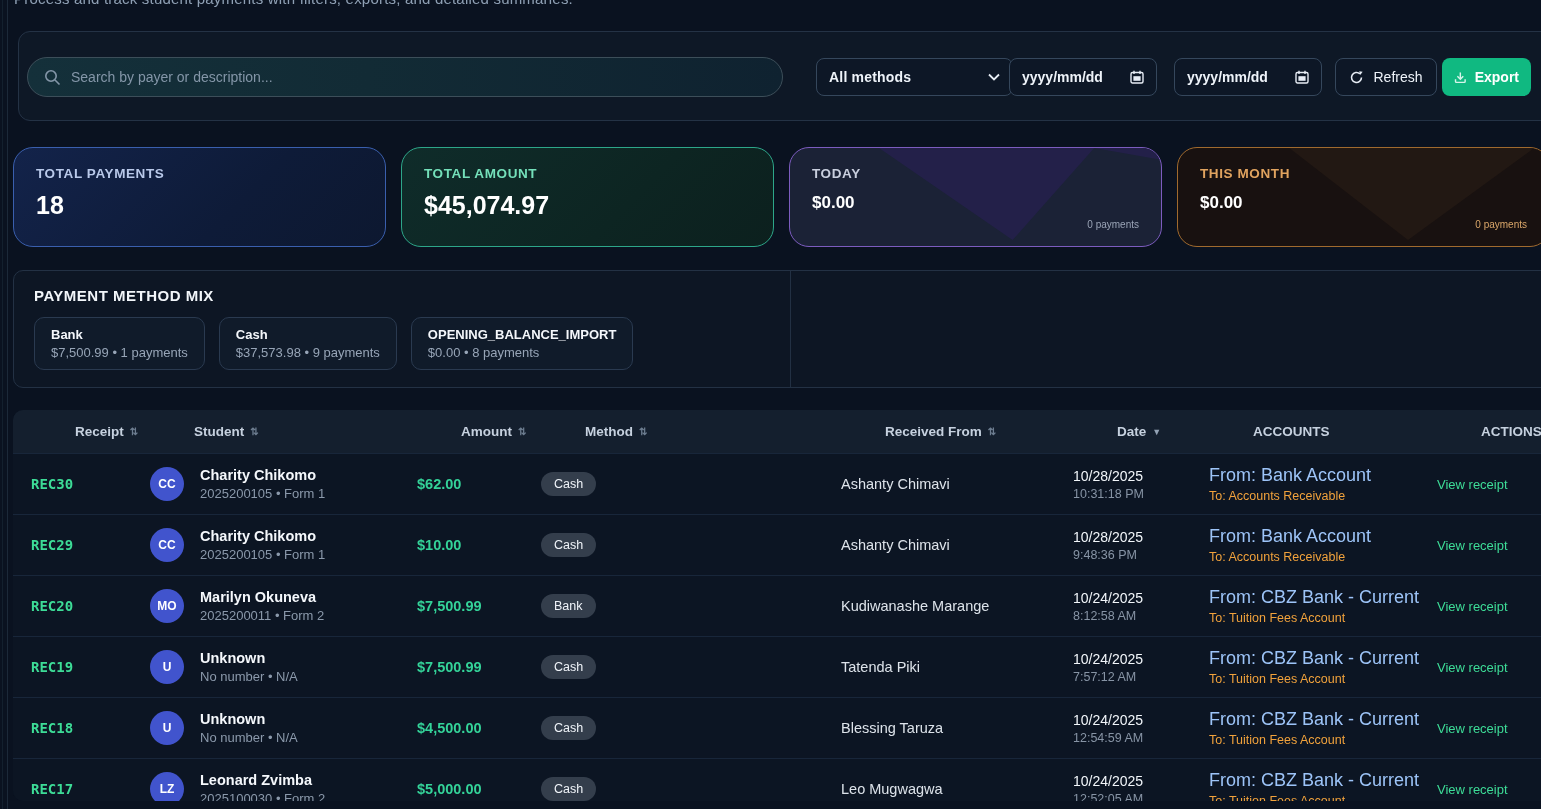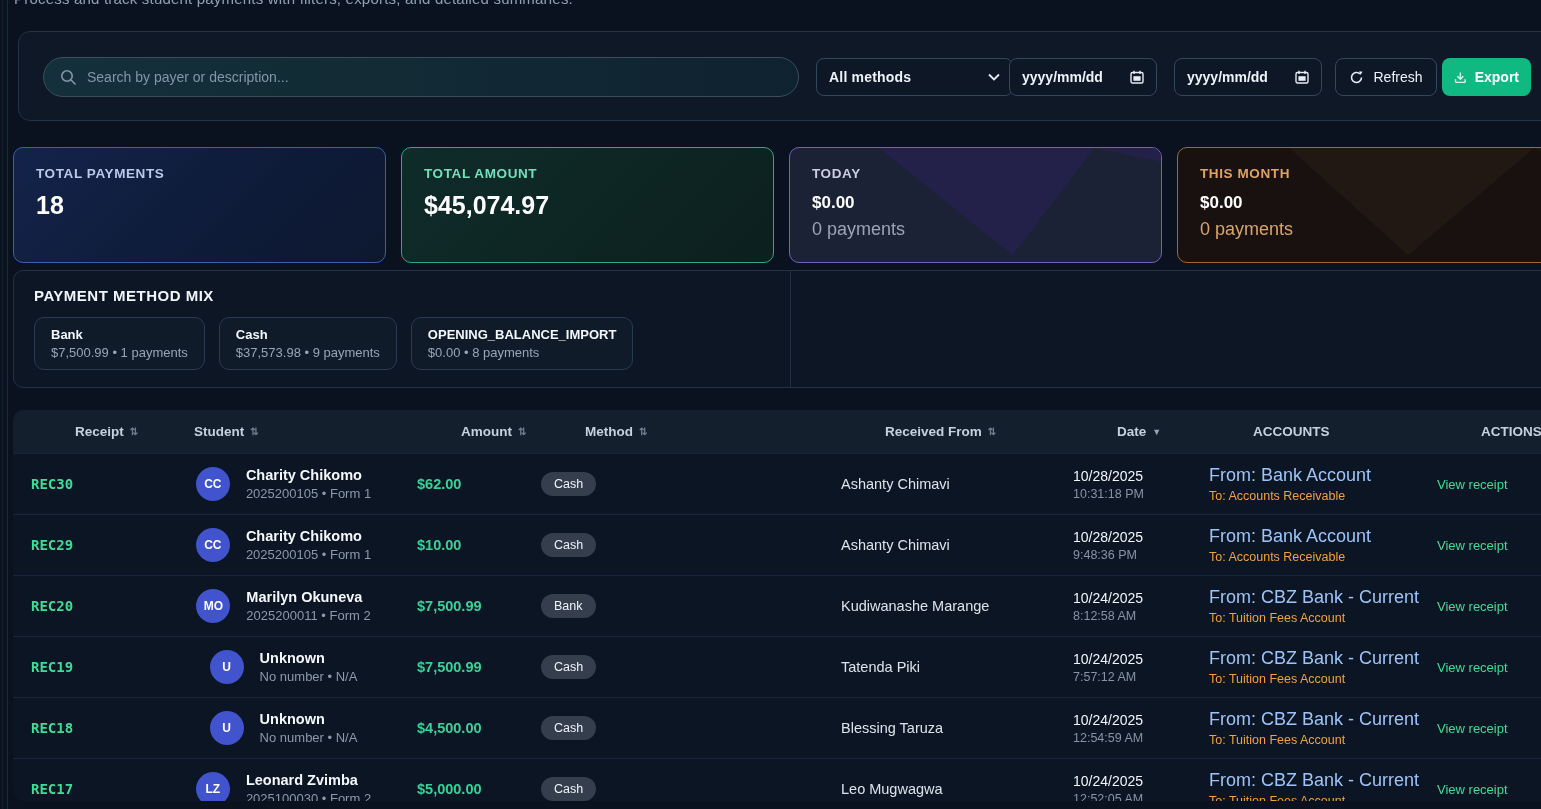--- a/index.html
+++ b/index.html
@@ -19,21 +19,21 @@
     position:absolute; top:-10px; left:14px;
     font-size:15px; color:#8fa0b4; letter-spacing:.2px; white-space:nowrap;
   }
 
   
   .filter-panel {
     position:absolute; left:18px; top:31px; width:1536px; height:90px;
     background:#0e1826; border:1px solid #243245; border-radius:12px;
   }
   .searchbox {
-    position:absolute; left:24px; top:25px; width:756px; height:40px;
+    position:absolute; left:8px; top:25px; width:756px; height:40px;
     border-radius:20px; border:1px solid #3c4e59;
     background:linear-gradient(90deg,#14303a 0%,#122b35 45%,#0f2230 100%);
     display:flex; align-items:center; gap:10px; padding:16px 16px;
   }
   .searchbox svg { flex:0 0 auto; }
   .searchbox input {
     background:transparent; border:none; outline:none; color:#dbe4ee;
     font-family:"Liberation Sans",sans-serif; font-size:14px; width:100%;
   }
   .searchbox input::placeholder { color:#8496a8; }
@@ -49,29 +49,29 @@
   .date-ctl-2 { left:1155px; width:148px; }
   .date-ctl-1, .date-ctl-2 { font-weight:bold; }
   .refresh-btn { left:1316px; width:102px; justify-content:center; gap:9px; }
   .export-btn {
     left:1423px; width:89px; background:#10b981; border:none;
     justify-content:center; gap:8px; color:#ffffff; font-weight:bold;
   }
 
   
   .stat-card {
-    position:absolute; top:147px; height:116px; width:373px;
-    border-radius:10px; padding:18px 22px; overflow:hidden;
+    position:absolute; top:147px; height:100px; width:373px;
+    border-radius:20px; padding:18px 22px; overflow:hidden;
   }
   .stat-card .zig {
     position:absolute; inset:0; pointer-events:none;
   }
   .stat-label { position:relative; font-size:13.5px; font-weight:bold; letter-spacing:.6px; }
   .stat-value { position:relative; font-size:25px; font-weight:bold; color:#ffffff; margin-top:10px; }
-  .stat-sub   { position:relative; font-size:18px; margin-top:6px; }
+  .stat-sub   { position:relative; font-size:10px; margin-top:6px;text-align:right; }
   .card-blue   { left:13px;  background:linear-gradient(135deg,#13234a 0%,#0e1b38 60%,#0d1830 100%); border:1px solid #3a5fae; }
   .card-blue .stat-label { color:#b9c9ea; }
   .card-teal   { left:401px; background:linear-gradient(135deg,#0f2c2a 0%,#0d2522 60%,#0c201e 100%); border:1px solid #2da689; }
   .card-teal .stat-label { color:#74e0ba; }
   .card-purple { left:789px; background:#1b2236; border:1px solid #7c5cbf; }
   .card-purple .stat-label { color:#c9cfde; }
   .card-purple .stat-sub { color:#9aa4b6; }
   .card-purple .zig { background:#232049; clip-path:polygon(24% 0,60% 94%,82% 0,100% 12%,100% 0); }
   .card-purple .stat-value, .card-orange .stat-value { font-size:17px; margin-top:12px; }
   .card-orange { left:1177px; width:373px; background:#181110; border:1px solid #a06a2e; }
@@ -105,21 +105,21 @@
     padding-left:18px; align-items:center;
   }
   .thead {
     height:43px; background:#141f2e; color:#c6d1df; font-size:13.5px; font-weight:bold;
   }
   .th { display:flex; align-items:center; gap:6px;margin-left:44px; }
   .sort-glyph { font-size:10px; color:#6d7d90; }
   .sort-desc { font-size:9px; color:#93a2b4; }
   .tbody .trow { height:61px; border-top:1px solid #18263a; background:#0c1523; }
   .cell-receipt { font-family:"DejaVu Sans Mono", monospace; font-weight:bold; font-size:14px; color:#3ddc97; }
-  .cell-student { display:flex; align-items:center; gap:16px;justify-content:center; }
+  .cell-student { display:flex; align-items:center; gap:16px; }
   .avatar {
     width:34px; height:34px; border-radius:50%; background:#4154cd;
     color:#ffffff; font-size:12px; font-weight:bold;
     display:flex; align-items:center; justify-content:center; flex:0 0 auto;
   }
   .stu-name { font-size:14.5px; font-weight:bold; color:#f5f8fc; }
   .stu-sub  { font-size:13px; color:#8b99ab; margin-top:3px; }
   .cell-amount { font-size:14.5px; font-weight:bold; color:#34d399; }
   .pill {
     display:inline-block; background:#343e4c; color:#f0f4f9;

